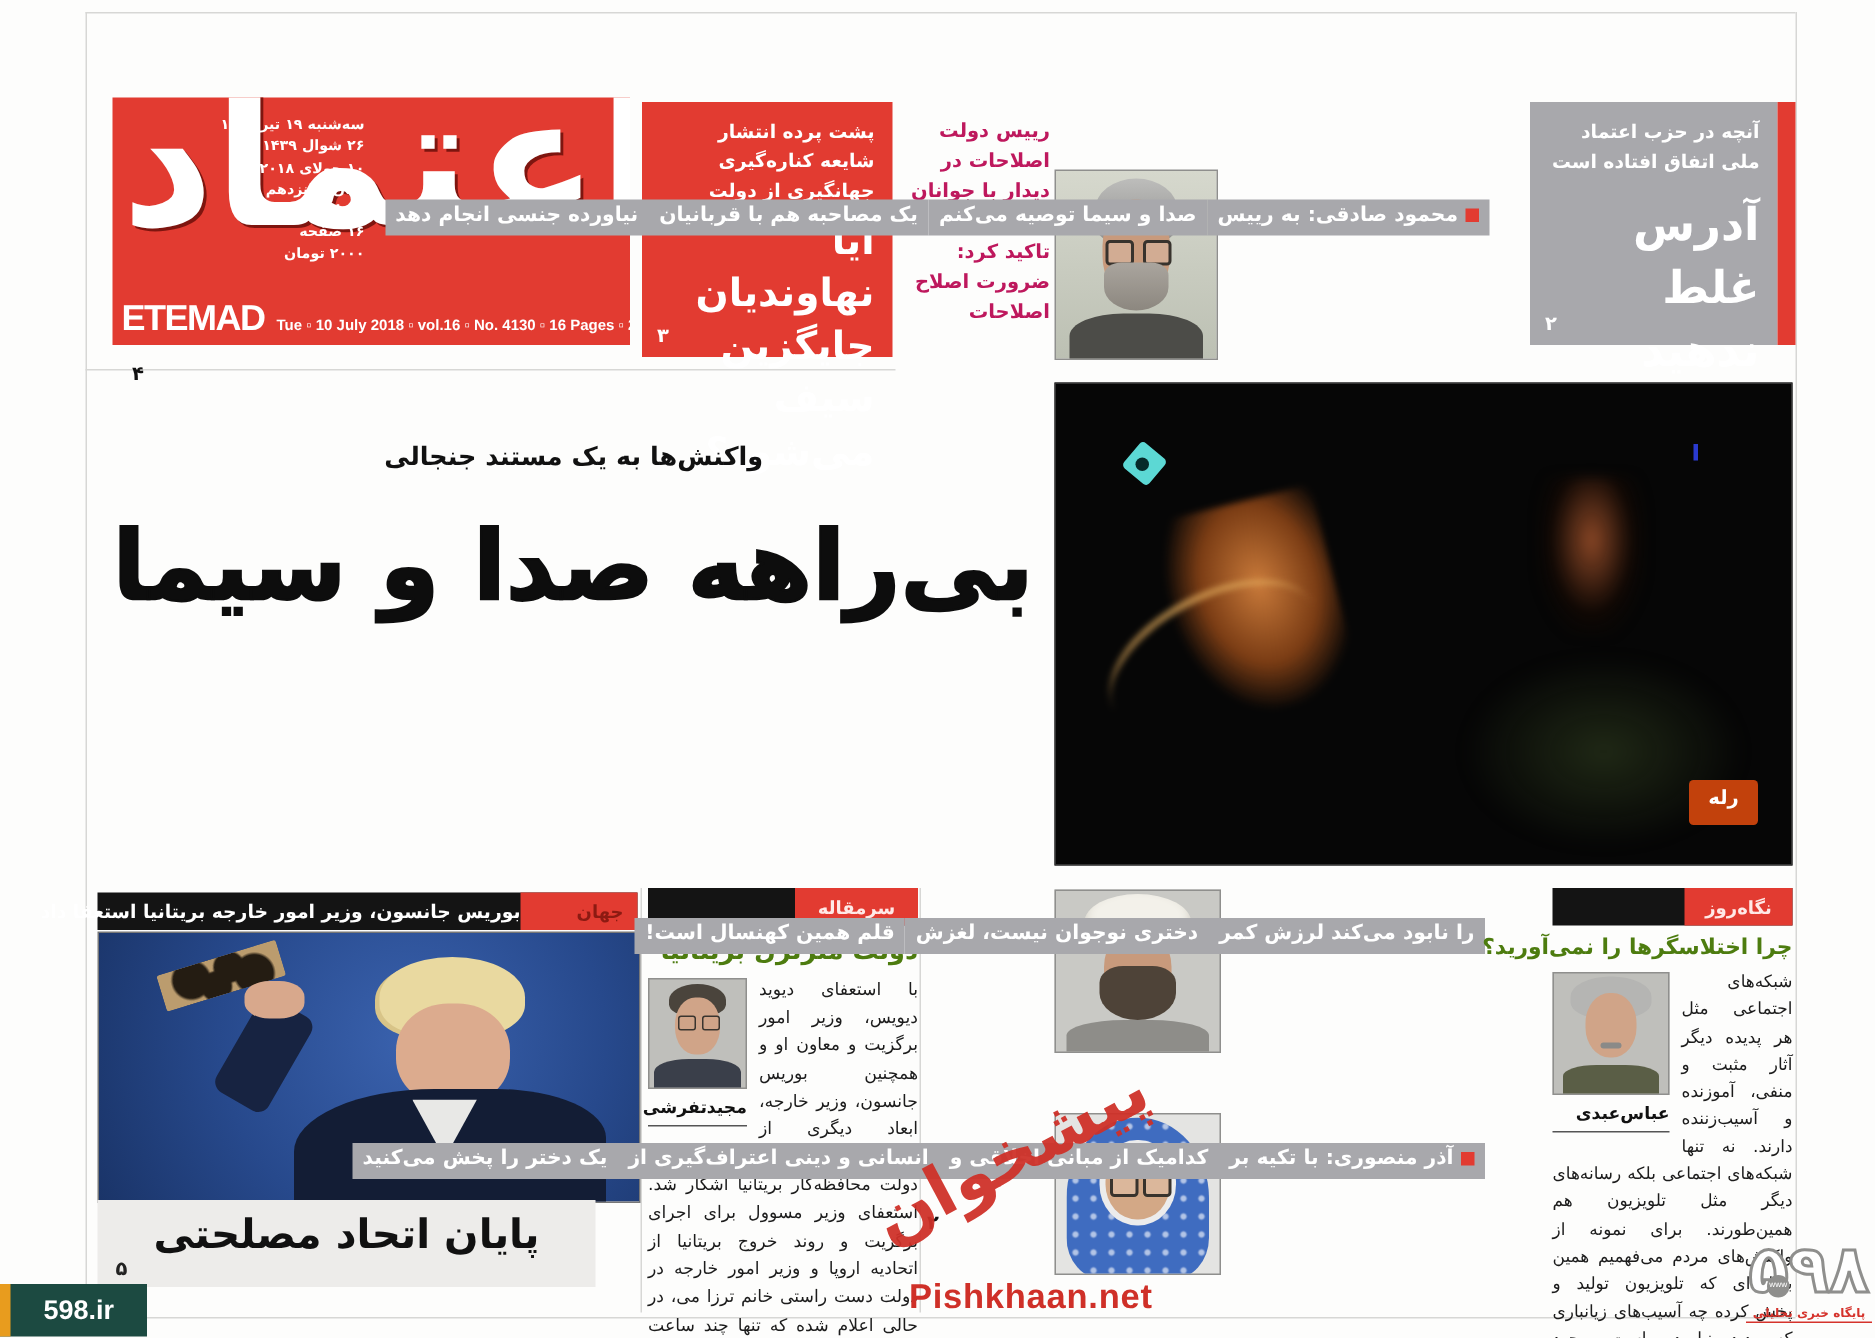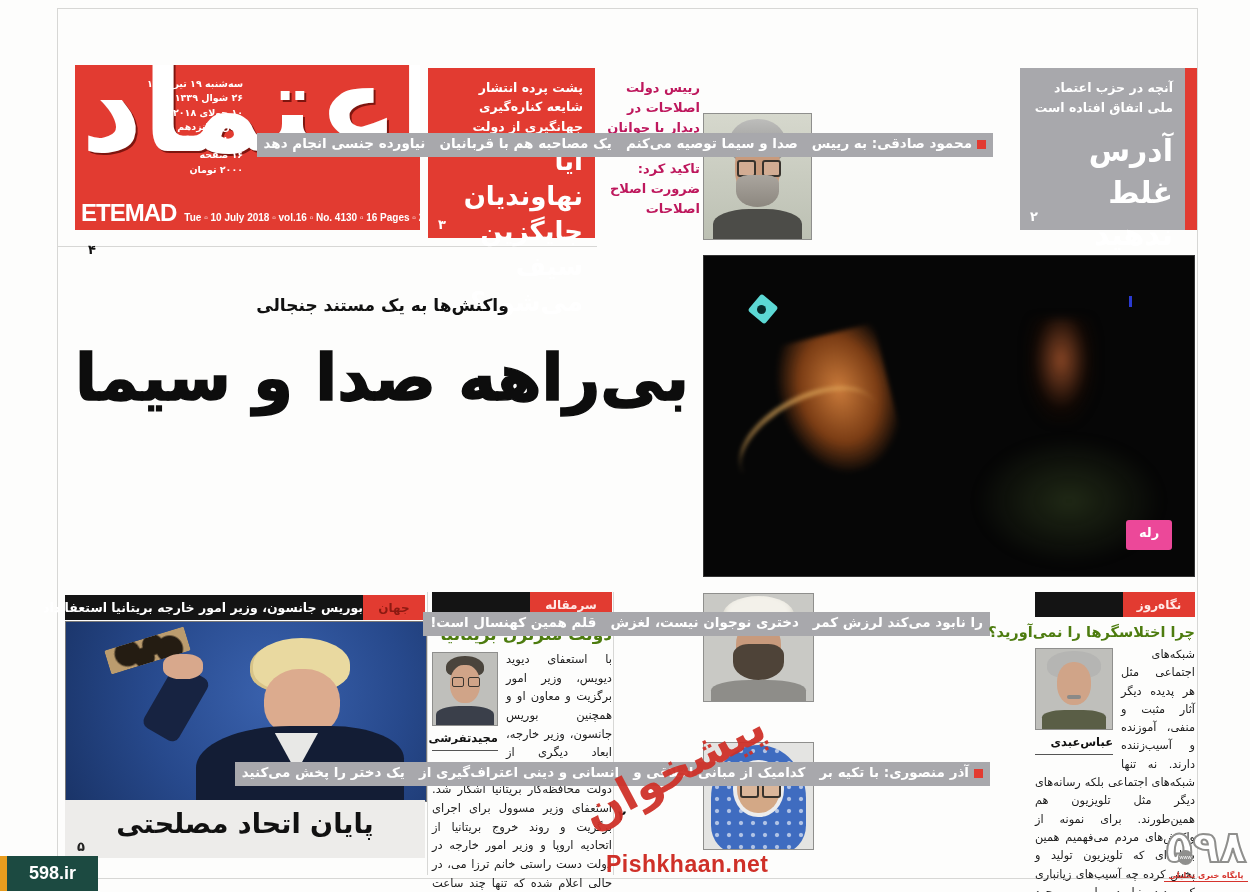--- a/index.html
+++ b/index.html
@@ -84,21 +84,21 @@
   .tv-logo-in{left:53px;top:49px;width:9px;height:9px;background:#062a2a;border-radius:50%;}
   .tv-hand{left:78px;top:78px;width:110px;height:140px;transform:rotate(-14deg);
            background:radial-gradient(ellipse at 55% 40%,#c97a3a 0%,#7a3c14 45%,rgba(0,0,0,0) 72%);filter:blur(2px);}
   .tv-curve{left:30px;top:140px;width:150px;height:80px;border-radius:50%;border-top:4px solid rgba(224,170,92,.85);
             transform:rotate(-28deg);filter:blur(2px);}
   .tv-face{left:322px;top:62px;width:70px;height:105px;filter:blur(4px);
            background:radial-gradient(ellipse at 50% 40%,#8a4726 0%,rgba(20,8,2,.6) 55%,rgba(0,0,0,0) 78%);}
   .tv-body{right:30px;bottom:10px;width:190px;height:130px;filter:blur(5px);
            background:radial-gradient(ellipse,rgba(52,68,34,.55),rgba(0,0,0,0) 70%);}
   .tv-dot{right:62px;top:40px;width:3px;height:11px;background:#2a3ad0;}
-  .tv-badge{right:22px;bottom:26px;width:46px;height:30px;background:#ec4899;border-radius:3px;
+  .tv-badge{right:22px;bottom:26px;width:46px;height:30px;background:#c2410c;border-radius:3px;
             color:#fff;font-size:13px;font-weight:bold;text-align:center;line-height:26px;filter:blur(.4px);}
 
   
   .bar{position:absolute;height:25px;background:#141414;display:flex;direction:rtl;align-items:center;}
   .bar-section{background:#e23b31;height:100%;display:flex;align-items:center;justify-content:center;
                font-size:12px;font-weight:bold;color:#8c1a12;flex:none;}
   .bar-caption{flex:1;color:#fff;font-size:12.5px;font-weight:bold;text-align:center;white-space:nowrap;}
   .bar-section.lightlabel{color:#ffe9e7;}
 
   
@@ -109,21 +109,21 @@
   .b-face{left:55%;top:26%;width:21%;height:38%;border-radius:46%;background:#dcab8e;}
   .b-suit{left:36%;top:58%;width:58%;height:52%;border-radius:45% 35% 0 0;background:#131d35;}
   .b-shirt{left:58%;top:62%;width:12%;height:22%;background:#e8e8e6;clip-path:polygon(0 0,100% 0,50% 100%);}
   .b-arm{left:25%;top:25%;width:11%;height:40%;background:#172341;transform:rotate(30deg);border-radius:8px;}
   .b-hand{left:27%;top:18%;width:11%;height:14%;border-radius:42%;background:#d8a88c;}
   .b-brick{left:11%;top:9%;width:23%;height:14%;background:#bb9c6e;transform:rotate(-17deg);border-radius:2px;
            background-image:radial-gradient(circle at 26% 38%,#241c12 19%,transparent 22%),
                             radial-gradient(circle at 58% 34%,#241c12 19%,transparent 22%),
                             radial-gradient(circle at 44% 74%,#241c12 19%,transparent 22%),
                             radial-gradient(circle at 76% 70%,#241c12 19%,transparent 22%);}
-  .boris-strip{left:65px;top:800px;width:360px;height:58px;background:#edecea;direction:rtl;}
+  .boris-strip{left:65px;top:800px;width:332px;height:58px;background:#edecea;direction:rtl;}
   .boris-headline{position:absolute;right:0;top:8px;width:100%;text-align:center;font-size:27px;font-weight:bold;color:#111;}
   .boris-page{position:absolute;left:12px;bottom:4px;color:#222;}
 
   
   .module{position:absolute;direction:rtl;}
   .mod-headline{font-size:17px;font-weight:bold;color:#4d7c0f;text-align:right;margin:8px 0 6px;}
   .mod-body{font-size:11.5px;line-height:1.62;color:#1c1c1c;text-align:justify;}
   .authorbox{float:left;margin:2px 8px 2px 0;width:66px;}
   .authorbox .pt{position:relative;width:64px;height:72px;border:1px solid #8f8f8d;overflow:hidden;background:#bfbfbb;display:block;}
   .authorbox .pt span{position:absolute;display:block;}
@@ -228,21 +228,21 @@
     <span class="tv-logo-in"></span>
     <span class="tv-hand"></span>
     <span class="tv-curve"></span>
     <span class="tv-face"></span>
     <span class="tv-body"></span>
     <span class="tv-dot"></span>
     <span class="tv-badge">رله</span>
   </div>
 
   <div class="bar" style="left:65px;top:595px;width:360px;">
-    <div class="bar-section" style="width:62px;">جهان</div>
+    <div class="bar-section" style="width:50px;padding-left:28px;">جهان</div>
     <div class="bar-caption">بوریس جانسون، وزیر امور خارجه بریتانیا استعفا داد</div>
   </div>
   <div class="abs boris">
     <span class="b-brick"></span>
     <span class="b-arm"></span>
     <span class="b-hand"></span>
     <span class="b-hair"></span>
     <span class="b-face"></span>
     <span class="b-suit"></span>
     <span class="b-shirt"></span>

